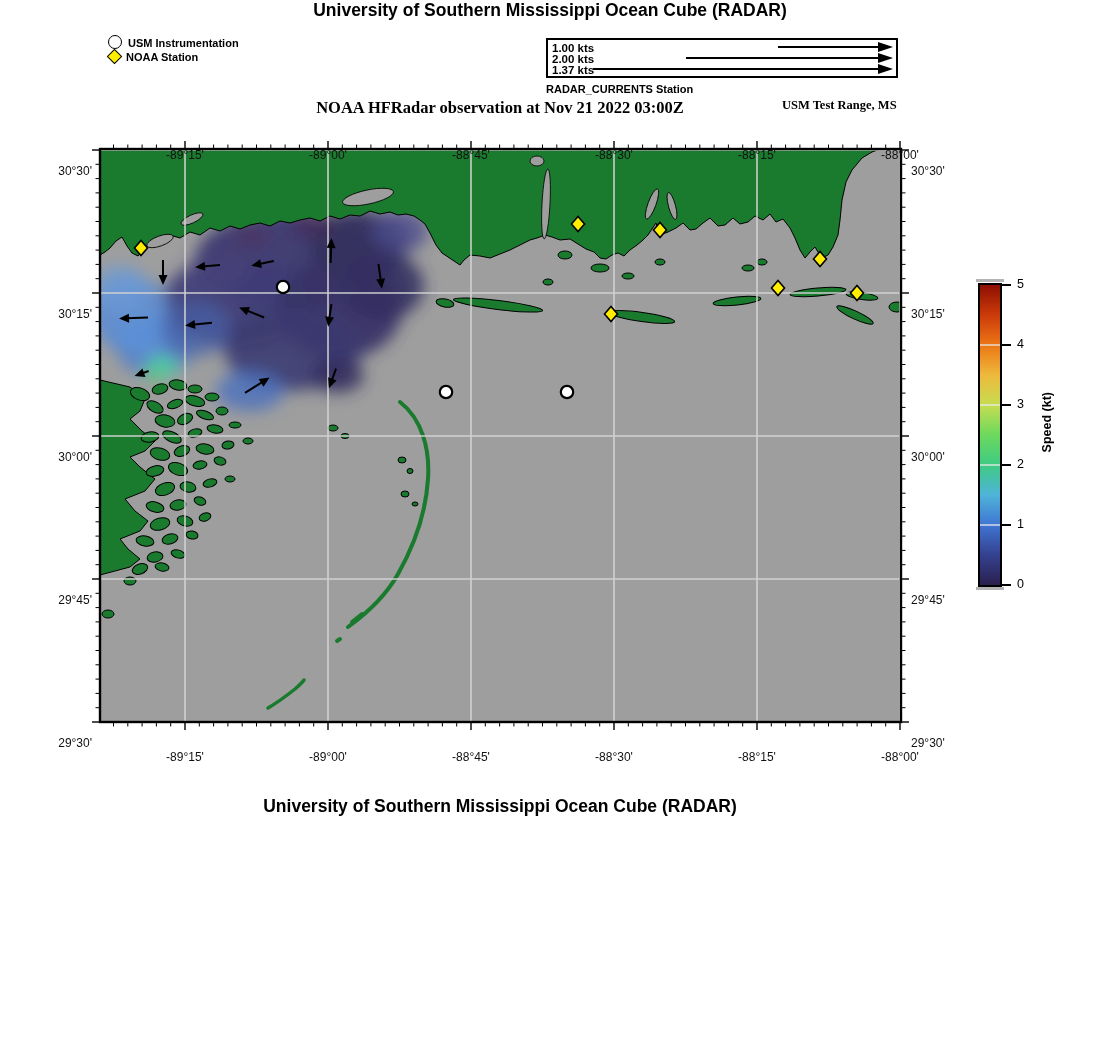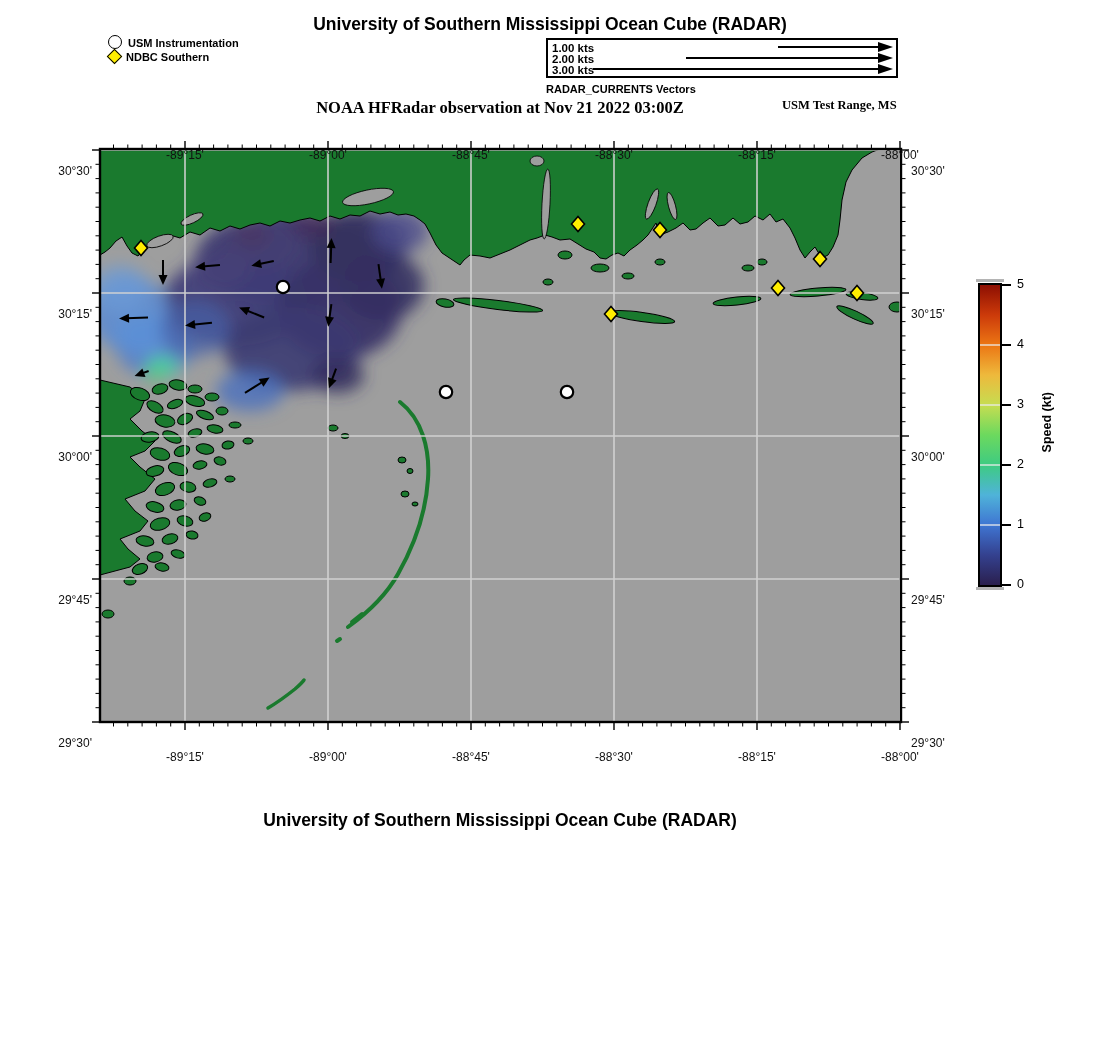--- a/index.html
+++ b/index.html
@@ -1,18 +1,18 @@
 <!DOCTYPE html>
 <html><head>
 <meta charset="utf-8">
 <style>
   html,body{margin:0;padding:0;background:#ffffff;}
   body{width:1100px;height:1050px;position:relative;font-family:"Liberation Sans",sans-serif;color:#000;}
   .abs{position:absolute;}
-  .fig-title{left:0;top:10;width:1100px;text-align:center;font-size:17.5px;font-weight:bold;margin-top:14px;}
+  .fig-title{left:0;top:10;width:1100px;text-align:center;font-size:17.5px;font-weight:bold;}
   .fig-title.bottom{top:796px;width:1000px;}
   .legend{left:108px;top:35px;}
   .legend-row{position:absolute;white-space:nowrap;font-size:11px;font-weight:bold;}
   .legend-circle{display:inline-block;width:12px;height:12px;border:1.6px solid #000;border-radius:50%;background:#fff;vertical-align:-2px;}
   .legend-diamond{display:inline-block;width:9px;height:9px;border:1.6px solid #000;background:#ffee00;transform:rotate(45deg);vertical-align:-1px;margin-left:1px;}
   .legend-row span.lab{margin-left:6px;}
   .scalebox{left:546px;top:38px;width:352px;height:40px;border:2px solid #000;background:#fff;box-sizing:border-box;}
   .scale-row{position:absolute;left:4px;font-size:11.5px;font-weight:bold;line-height:11px;text-align:right;}
   .scale-line{position:absolute;height:2px;background:#000;}
   .scale-head{position:absolute;width:0;height:0;border-top:5px solid transparent;border-bottom:5px solid transparent;border-left:15px solid #000;}
@@ -423,38 +423,38 @@
     </g>
   </svg>
 
 <div class="abs fig-title">University of Southern Mississippi Ocean Cube (RADAR)</div>
 
 <div class="abs legend">
   <div class="legend-row" style="left:0;top:0;">
     <span class="legend-circle"></span><span class="lab">USM Instrumentation</span>
   </div>
   <div class="legend-row" style="left:0;top:16px;">
-    <span class="legend-diamond"></span><span class="lab">NDBC Southern</span>
+    <span class="legend-diamond"></span><span class="lab">NOAA Station</span>
   </div>
 </div>
 
 <div class="abs scalebox">
   <div class="scale-row" style="top:3px;">1.00 kts</div>
   <div class="scale-row" style="top:14px;">2.00 kts</div>
-  <div class="scale-row" style="top:25px;">3.00 kts</div>
+  <div class="scale-row" style="top:25px;">1.37 kts</div>
   <div id="scale-arrows">
       <div class="scale-line" style="top: 6px; right: 16px; width: 102px;"></div>
       <div class="scale-head" style="top: 2px; right: 3px;"></div>
       <div class="scale-line" style="top: 17px; right: 16px; width: 194px;"></div>
       <div class="scale-head" style="top: 13px; right: 3px;"></div>
       <div class="scale-line" style="top: 28px; right: 16px; width: 287px;"></div>
       <div class="scale-head" style="top: 24px; right: 3px;"></div>
     </div>
 </div>
-<div class="abs scale-caption">RADAR_CURRENTS Vectors</div>
+<div class="abs scale-caption">RADAR_CURRENTS Station</div>
 
 <div class="abs subtitle">NOAA HFRadar observation at Nov 21 2022 03:00Z</div>
 <div class="abs range-label">USM Test Range, MS</div>
 
 <div id="cbar" class="abs cbar" style="background: linear-gradient(to top, rgb(42, 31, 78) 0%, rgb(52, 65, 143) 10%, rgb(63, 117, 210) 20%, rgb(79, 179, 217) 30%, rgb(62, 203, 130) 40%, rgb(108, 217, 94) 50%, rgb(198, 221, 81) 60%, rgb(238, 185, 60) 70%, rgb(236, 118, 20) 80%, rgb(204, 58, 10) 90%, rgb(141, 15, 2) 100%);">
     <div class="cbar-line" style="top: 239px;"></div>
     <div class="cbar-line" style="top: 179px;"></div>
     <div class="cbar-line" style="top: 119px;"></div>
     <div class="cbar-line" style="top: 59px;"></div>
   </div>

